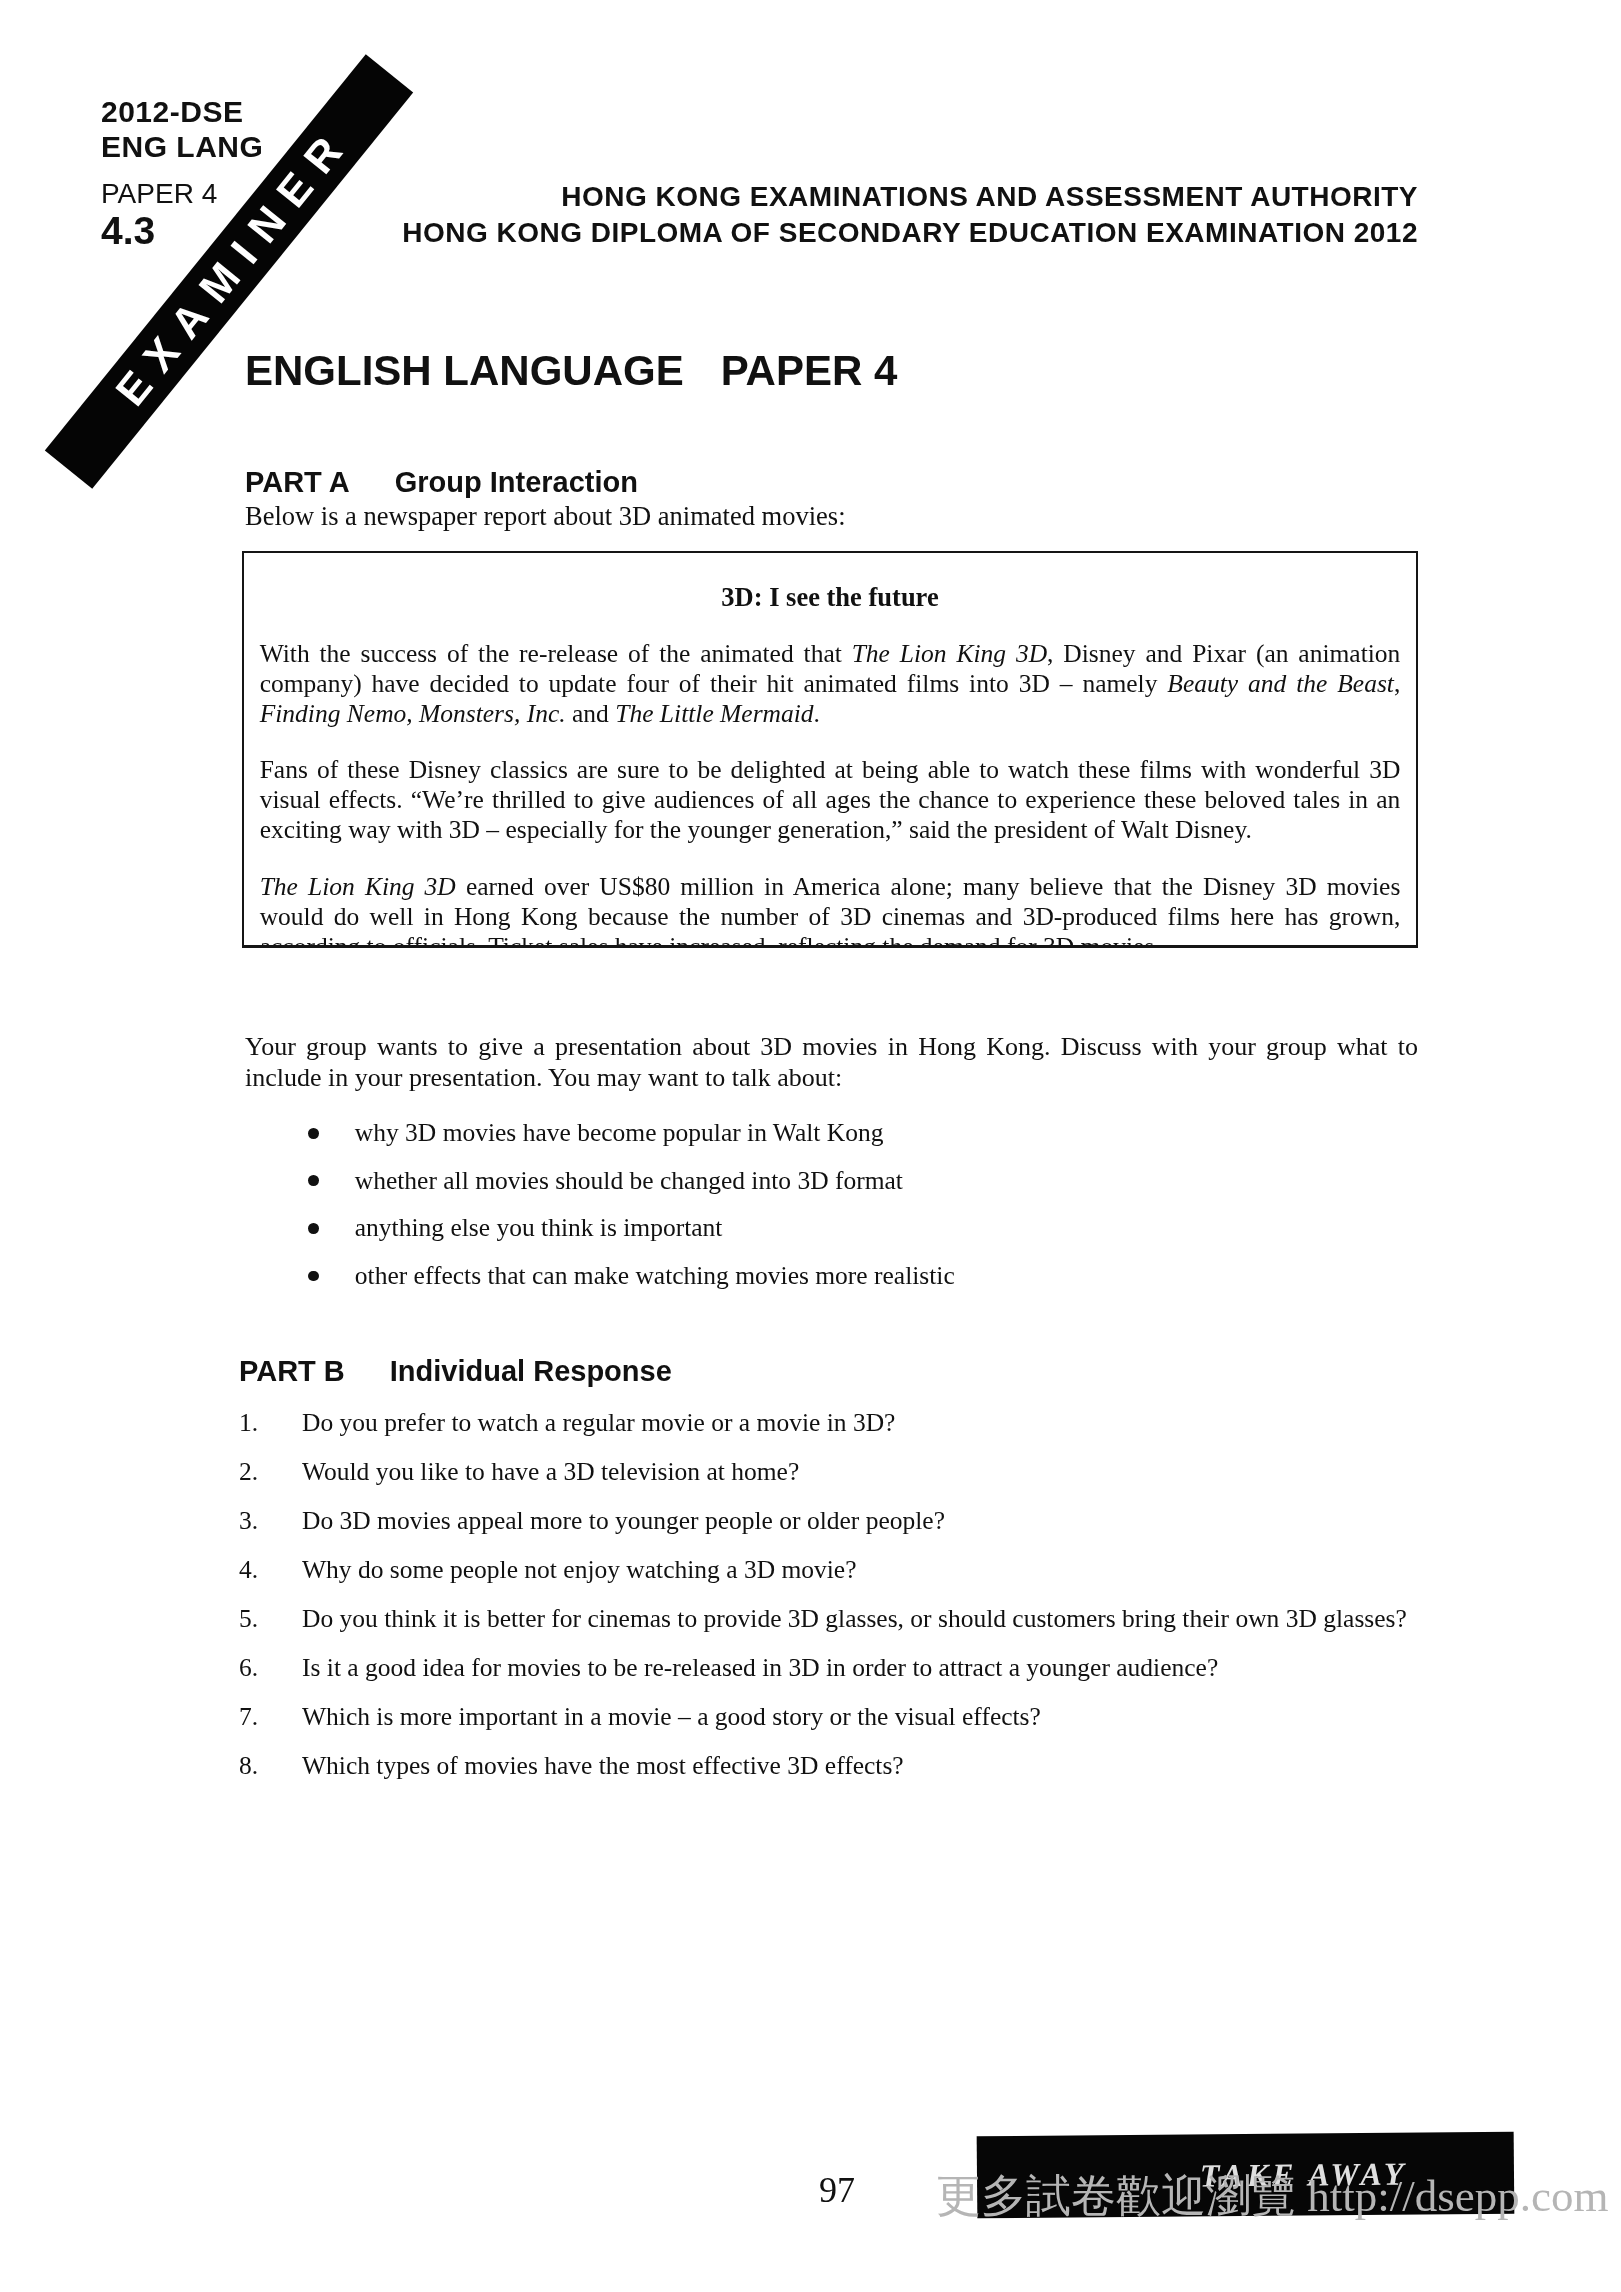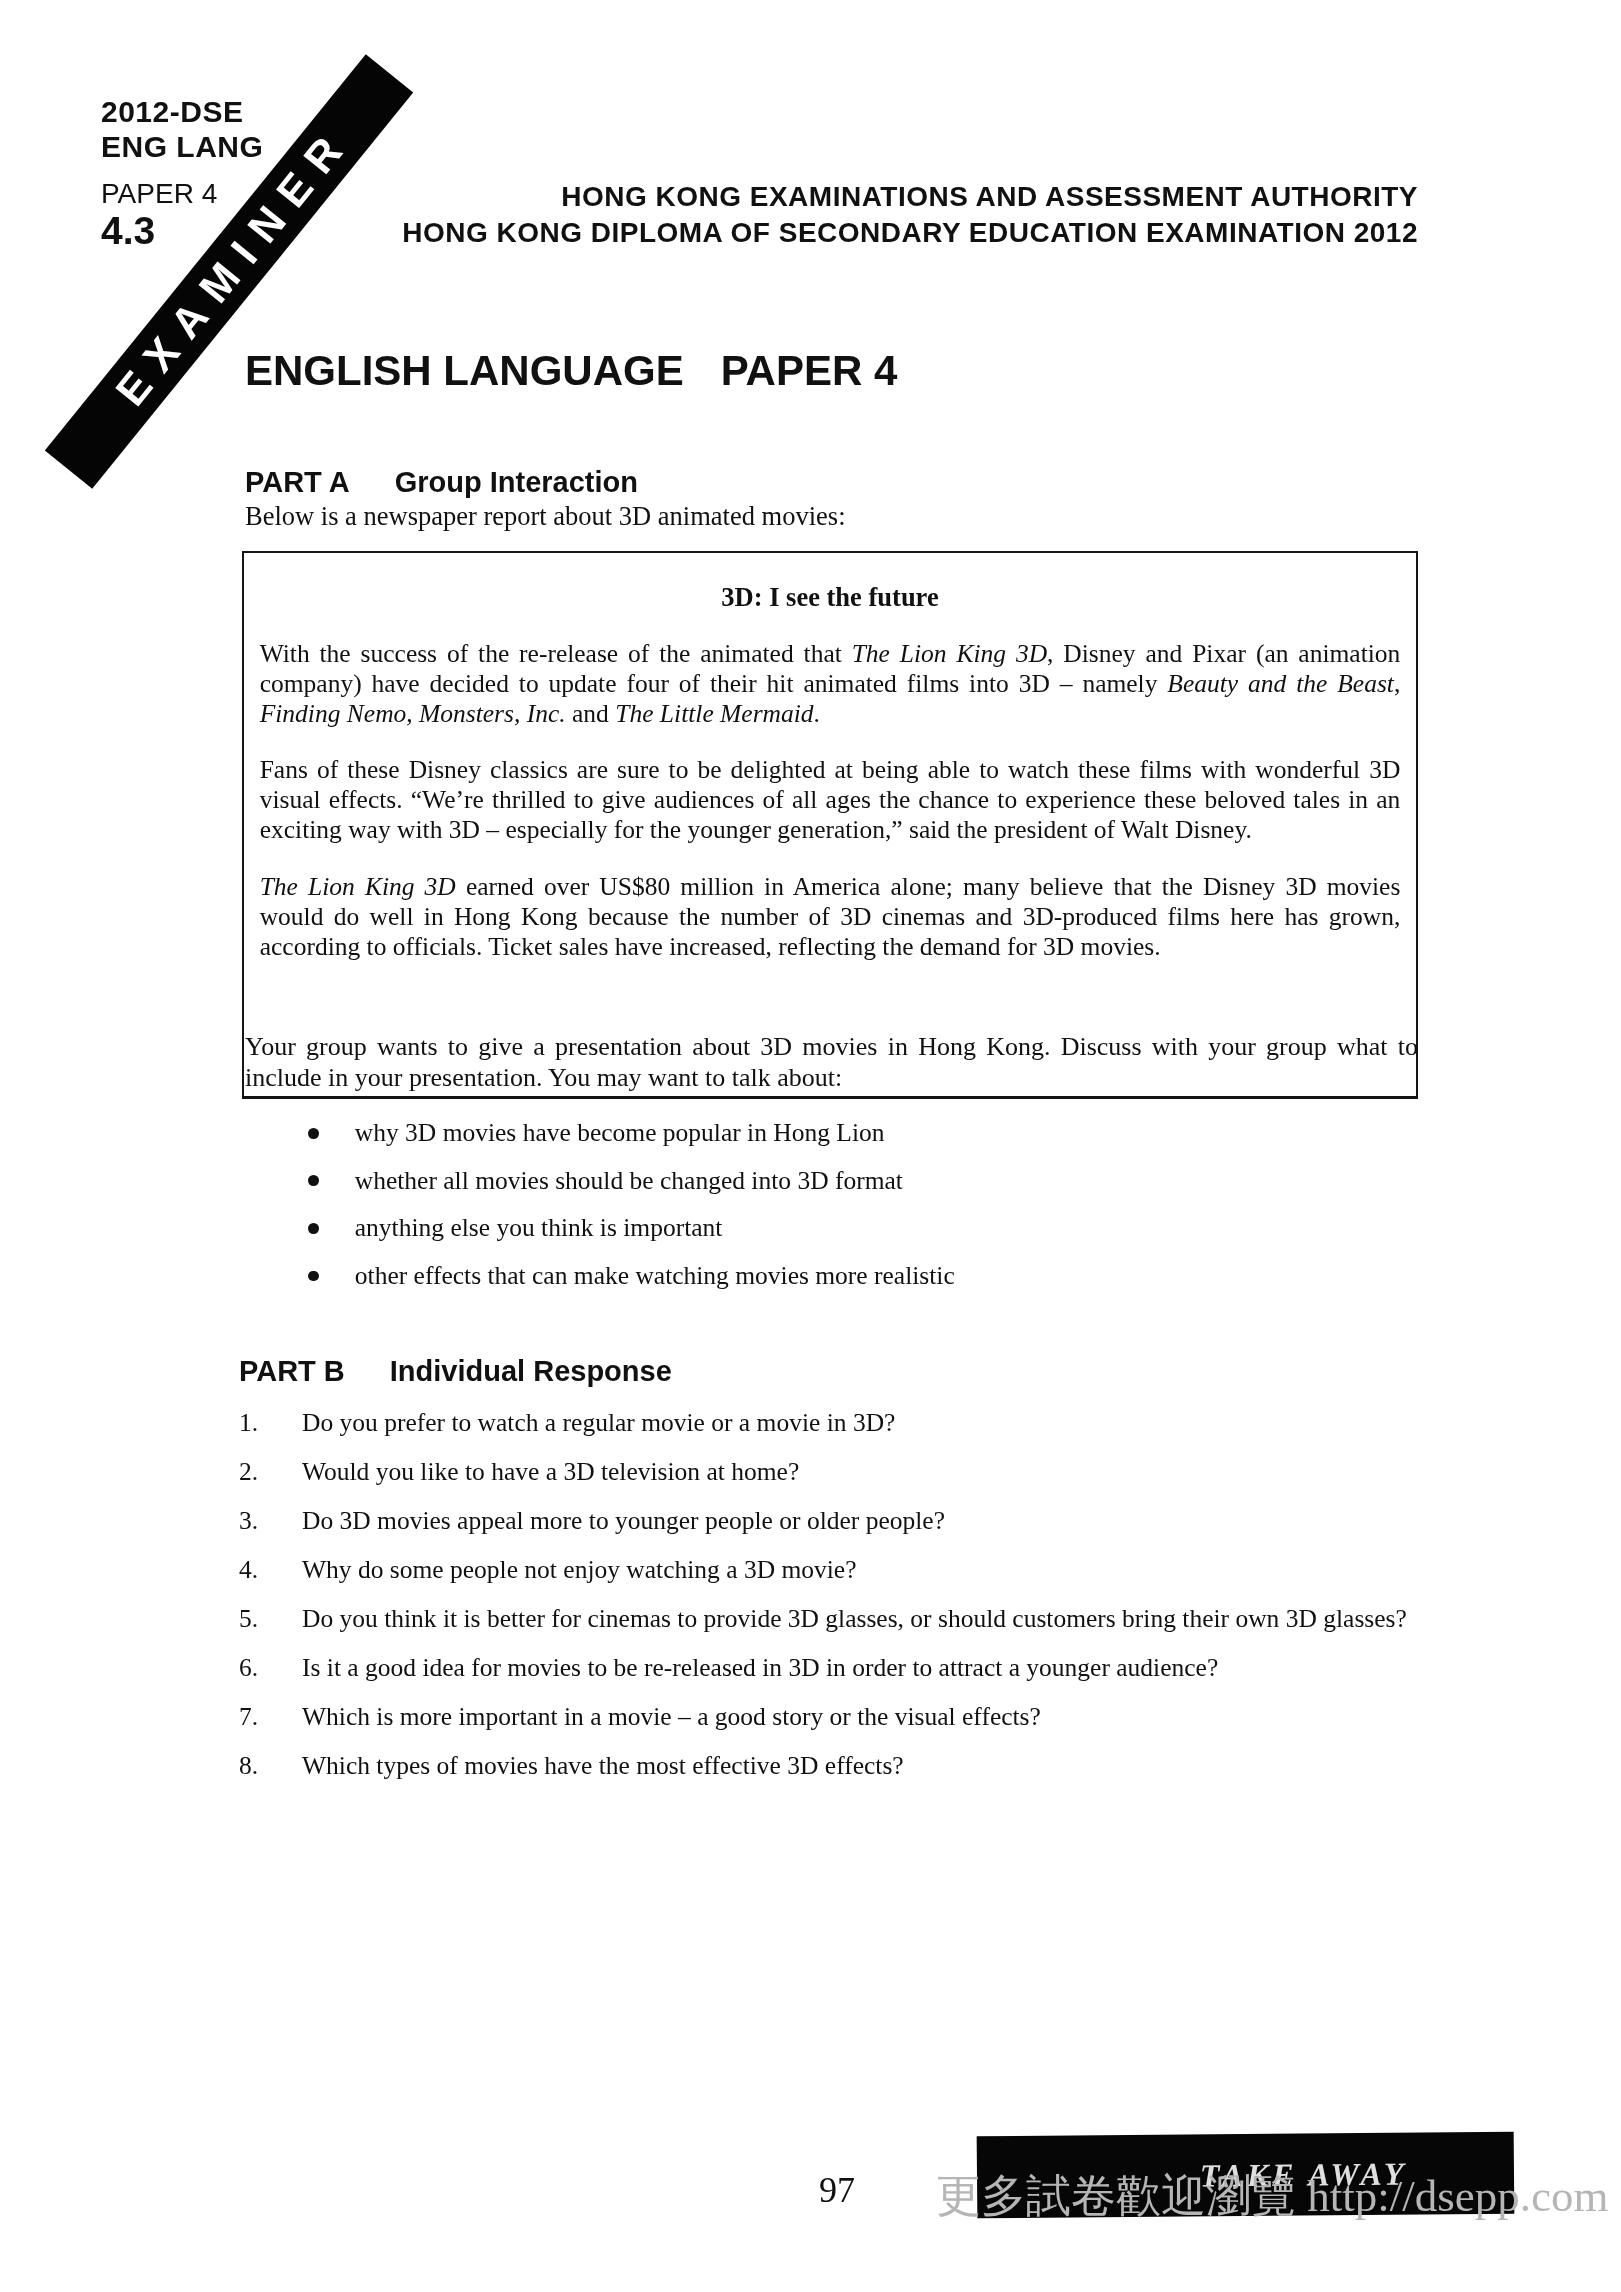--- a/index.html
+++ b/index.html
@@ -37,21 +37,21 @@
   .sec-heading { position:absolute; font-family:"Liberation Sans", sans-serif; font-weight:bold;
                  font-size:29px; line-height:35px; white-space:nowrap; }
   .heading-a { left:245px; top:465px; }
   .heading-b { left:239px; top:1354px; }
   .sec-heading .sec-title { margin-left:45px; }
 
   .intro { position:absolute; left:245px; top:501px; font-size:26.5px; line-height:31px; white-space:nowrap; }
 
   
   .report-box {
-    position:absolute; left:242px; top:551px; width:1176px; height:548px; box-sizing:border-box;
+    position:absolute; left:242px; top:551px; width:1176px; height:397px; box-sizing:border-box;
     border:2px solid #151515; border-top-width:2.9px; border-bottom-width:3.9px;
     padding:29px 15.7px 19.6px 15.7px; overflow:hidden;
   }
   .report-title { text-align:center; font-weight:bold; font-size:26.5px; line-height:30px; }
   .report-box p { margin:26.5px 0 0 0; text-align:justify; font-size:25.5px; line-height:30px; }
 
   
   .task { position:absolute; left:245px; top:1031px; width:1173px; text-align:justify;
           font-size:26px; line-height:31px; }
   .bullets { position:absolute; left:308px; top:1118px; }
@@ -112,21 +112,21 @@
     <p><span>With the success of the re-release of the animated that </span><i>The Lion King 3D</i><span>, Disney and Pixar (an animation company) have decided to update four of their hit animated films into 3D – namely </span><i>Beauty and the Beast</i><span>, </span><i>Finding Nemo, Monsters, Inc.</i><span> and </span><i>The Little Mermaid</i><span>.</span></p>
     <p><span>Fans of these Disney classics are sure to be delighted at being able to watch these films with wonderful 3D visual effects. “We’re thrilled to give audiences of all ages the chance to experience these beloved tales in an exciting way with 3D – especially for the younger generation,” said the president of Walt Disney.</span></p>
     <p><i>The Lion King 3D</i><span> earned over US$80 million in America alone; many believe that the Disney 3D movies would do well in Hong Kong because the number of 3D cinemas and 3D-produced films here has grown, according to officials. Ticket sales have increased, reflecting the demand for 3D movies.</span></p>
   </div>
 
   <div class="task">Your group wants to give a presentation about 3D movies in Hong Kong. Discuss with your group what to include in your presentation. You may want to talk about:</div>
 
   <div class="bullets">
     <div class="bullet">
       <span class="dot"></span>
-      <span class="bt">why 3D movies have become popular in Hong Lion</span>
+      <span class="bt">why 3D movies have become popular in Walt Kong</span>
     </div>
     <div class="bullet">
       <span class="dot"></span>
       <span class="bt">whether all movies should be changed into 3D format</span>
     </div>
     <div class="bullet">
       <span class="dot"></span>
       <span class="bt">anything else you think is important</span>
     </div>
     <div class="bullet">

